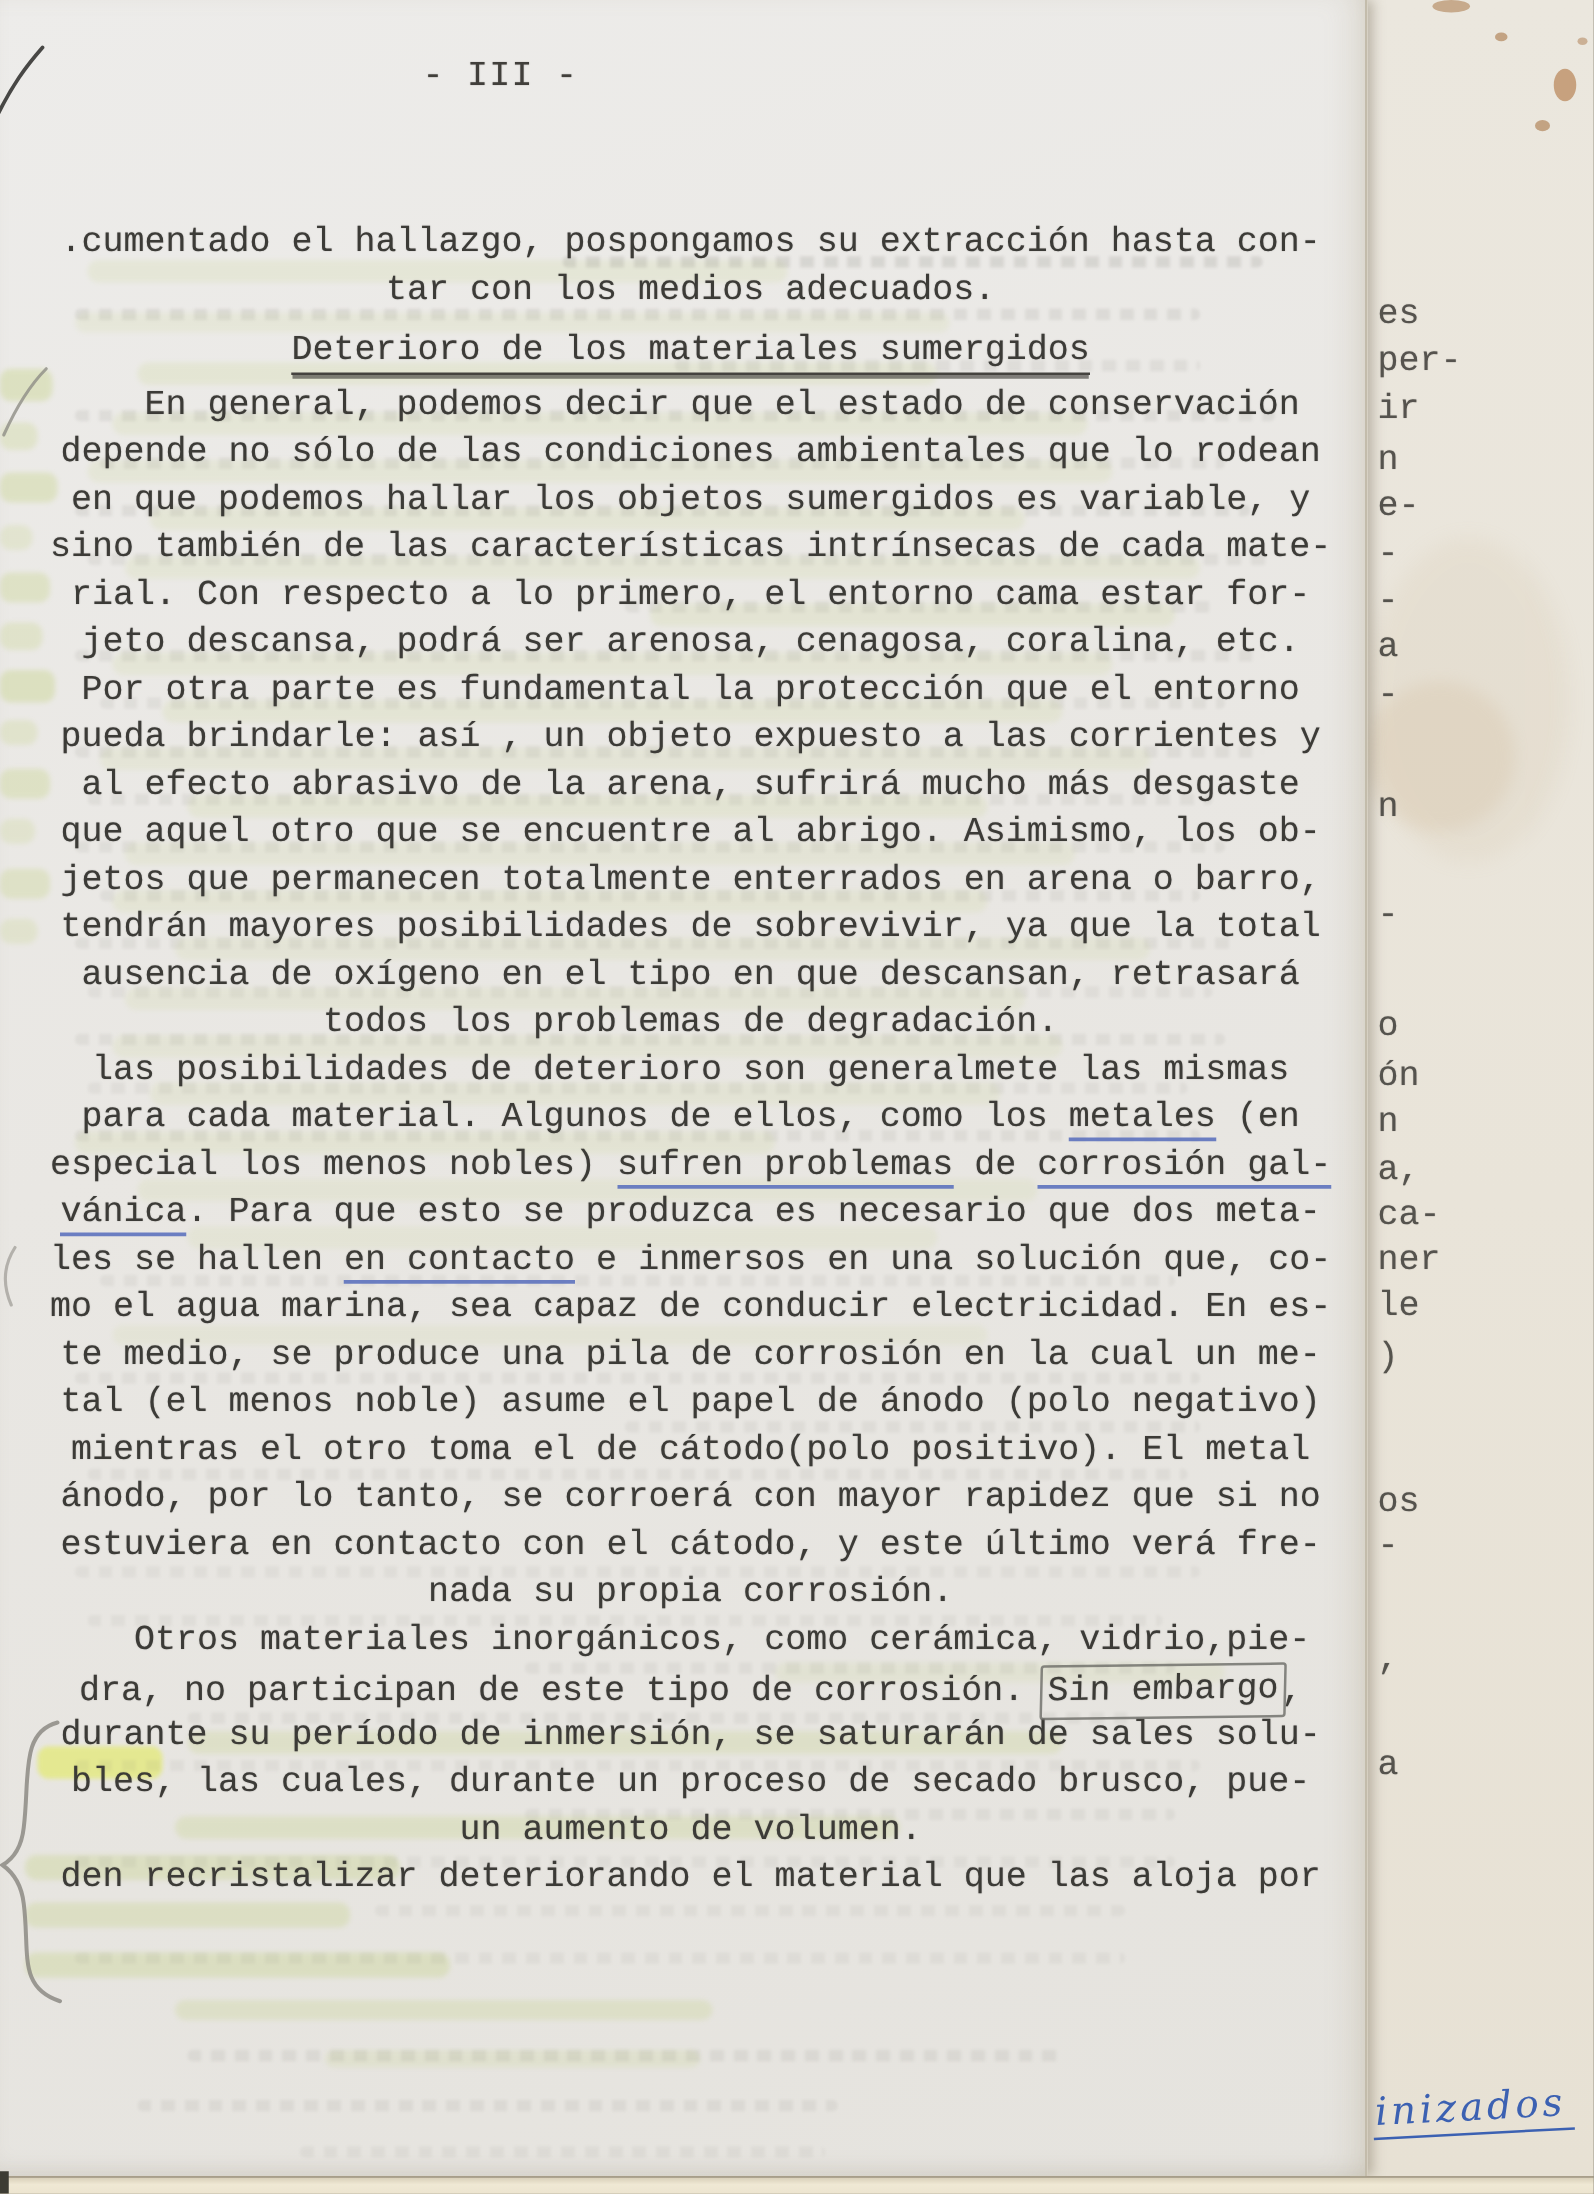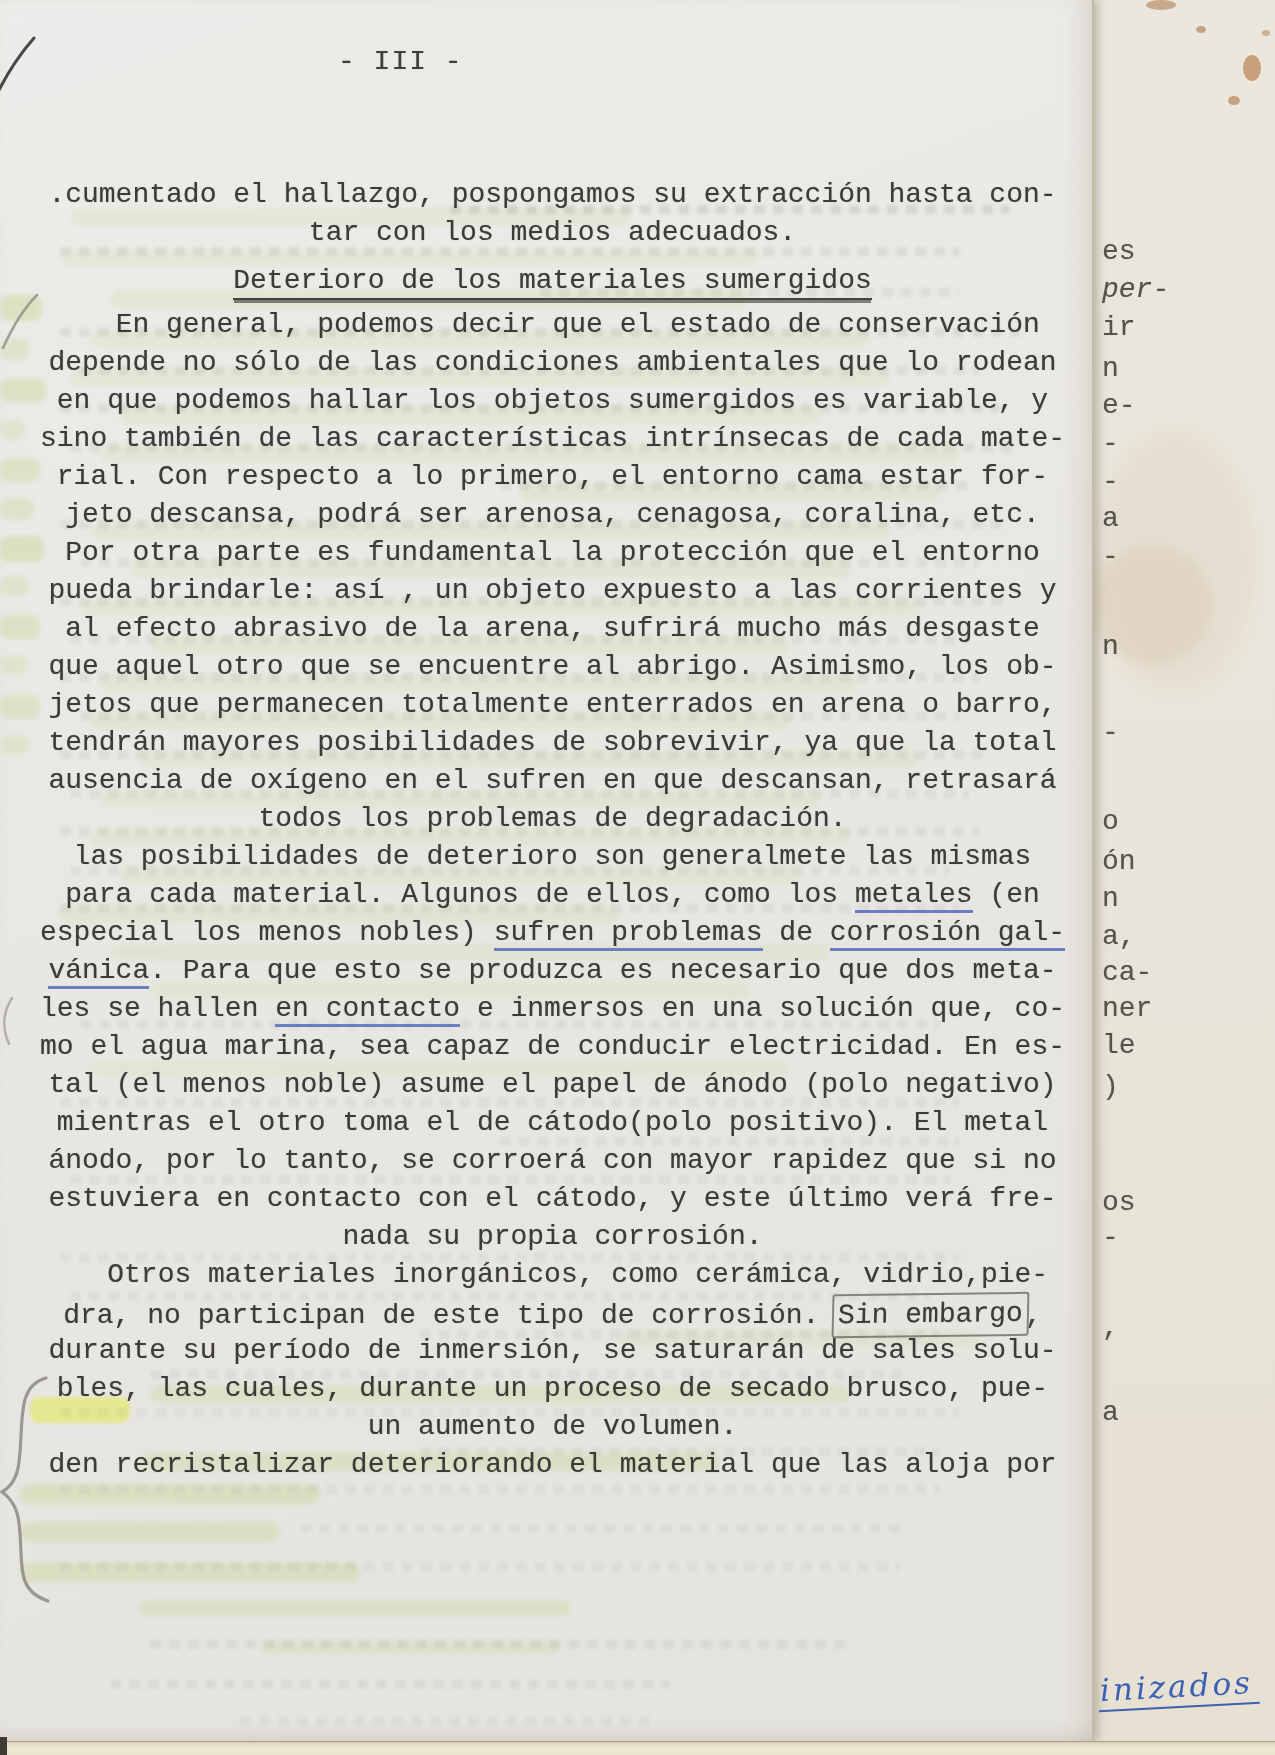--- a/index.html
+++ b/index.html
@@ -199,44 +199,45 @@
       <div class="t-line"><span>en que podemos hallar los objetos sumergidos es variable, y</span></div>
       <div class="t-line"><span>sino también de las características intrínsecas de cada mate-</span></div>
       <div class="t-line"><span>rial. Con respecto a lo primero, el entorno cama estar for-</span></div>
       <div class="t-line"><span>jeto descansa, podrá ser arenosa, cenagosa, coralina, etc.</span></div>
       <div class="t-line"><span>Por otra parte es fundamental la protección que el entorno</span></div>
       <div class="t-line"><span>pueda brindarle: así , un objeto expuesto a las corrientes y</span></div>
       <div class="t-line"><span>al efecto abrasivo de la arena, sufrirá mucho más desgaste</span></div>
       <div class="t-line"><span>que aquel otro que se encuentre al abrigo. Asimismo, los ob-</span></div>
       <div class="t-line"><span>jetos que permanecen totalmente enterrados en arena o barro,</span></div>
       <div class="t-line"><span>tendrán mayores posibilidades de sobrevivir, ya que la total</span></div>
-      <div class="t-line"><span>ausencia de oxígeno en el sufren en que descansan, retrasará</span></div>
+      <div class="t-line"><span>ausencia de oxígeno en el tipo en que descansan, retrasará</span></div>
       <div class="t-line"><span>todos los problemas de degradación.</span></div>
       <div class="t-line"><span>las posibilidades de deterioro son generalmete las mismas</span></div>
       <div class="t-line"><span>para cada material. Algunos de ellos, como los </span><span class="u-blue">metales</span><span> (en</span></div>
       <div class="t-line"><span>especial los menos nobles) </span><span class="u-blue">sufren problemas</span><span> de </span><span class="u-blue">corrosión gal-</span></div>
       <div class="t-line"><span class="u-blue">vánica</span><span>. Para que esto se produzca es necesario que dos meta-</span></div>
       <div class="t-line"><span>les se hallen </span><span class="u-blue">en contacto</span><span> e inmersos en una solución que, co-</span></div>
       <div class="t-line"><span>mo el agua marina, sea capaz de conducir electricidad. En es-</span></div>
+      <div class="t-line"><span>te medio, se produce una pila de corrosión en la cual un me-</span></div>
       <div class="t-line"><span>tal (el menos noble) asume el papel de ánodo (polo negativo)</span></div>
       <div class="t-line"><span>mientras el otro toma el de cátodo(polo positivo). El metal</span></div>
       <div class="t-line"><span>ánodo, por lo tanto, se corroerá con mayor rapidez que si no</span></div>
       <div class="t-line"><span>estuviera en contacto con el cátodo, y este último verá fre-</span></div>
       <div class="t-line"><span>nada su propia corrosión.</span></div>
       <div class="t-line"><span>   Otros materiales inorgánicos, como cerámica, vidrio,pie-</span></div>
       <div class="t-line"><span>dra, no participan de este tipo de corrosión. </span><span class="boxed">Sin embargo</span><span>,</span></div>
       <div class="t-line"><span>durante su período de inmersión, se saturarán de sales solu-</span></div>
       <div class="t-line"><span>bles, las cuales, durante un proceso de secado brusco, pue-</span></div>
       <div class="t-line"><span>un aumento de volumen.</span></div>
       <div class="t-line"><span>den recristalizar deteriorando el material que las aloja por</span></div>
     </div>
 
   <div id="fragments">
       <span class="frag" style="top: 236px;">es</span>
-      <span class="frag" style="top: 274px; font-style: italic;">per-</span>
+      <span class="frag" style="top: 274px;">per-</span>
       <span class="frag" style="top: 312px;">ir</span>
       <span class="frag" style="top: 353px;">n</span>
       <span class="frag" style="top: 390px;">e-</span>
       <span class="frag" style="top: 428px;">-</span>
       <span class="frag" style="top: 466px;">-</span>
       <span class="frag" style="top: 503px;">a</span>
       <span class="frag" style="top: 541px;">-</span>
       <span class="frag" style="top: 631px;">n</span>
       <span class="frag" style="top: 717px;">-</span>
       <span class="frag" style="top: 806px;">o</span>

